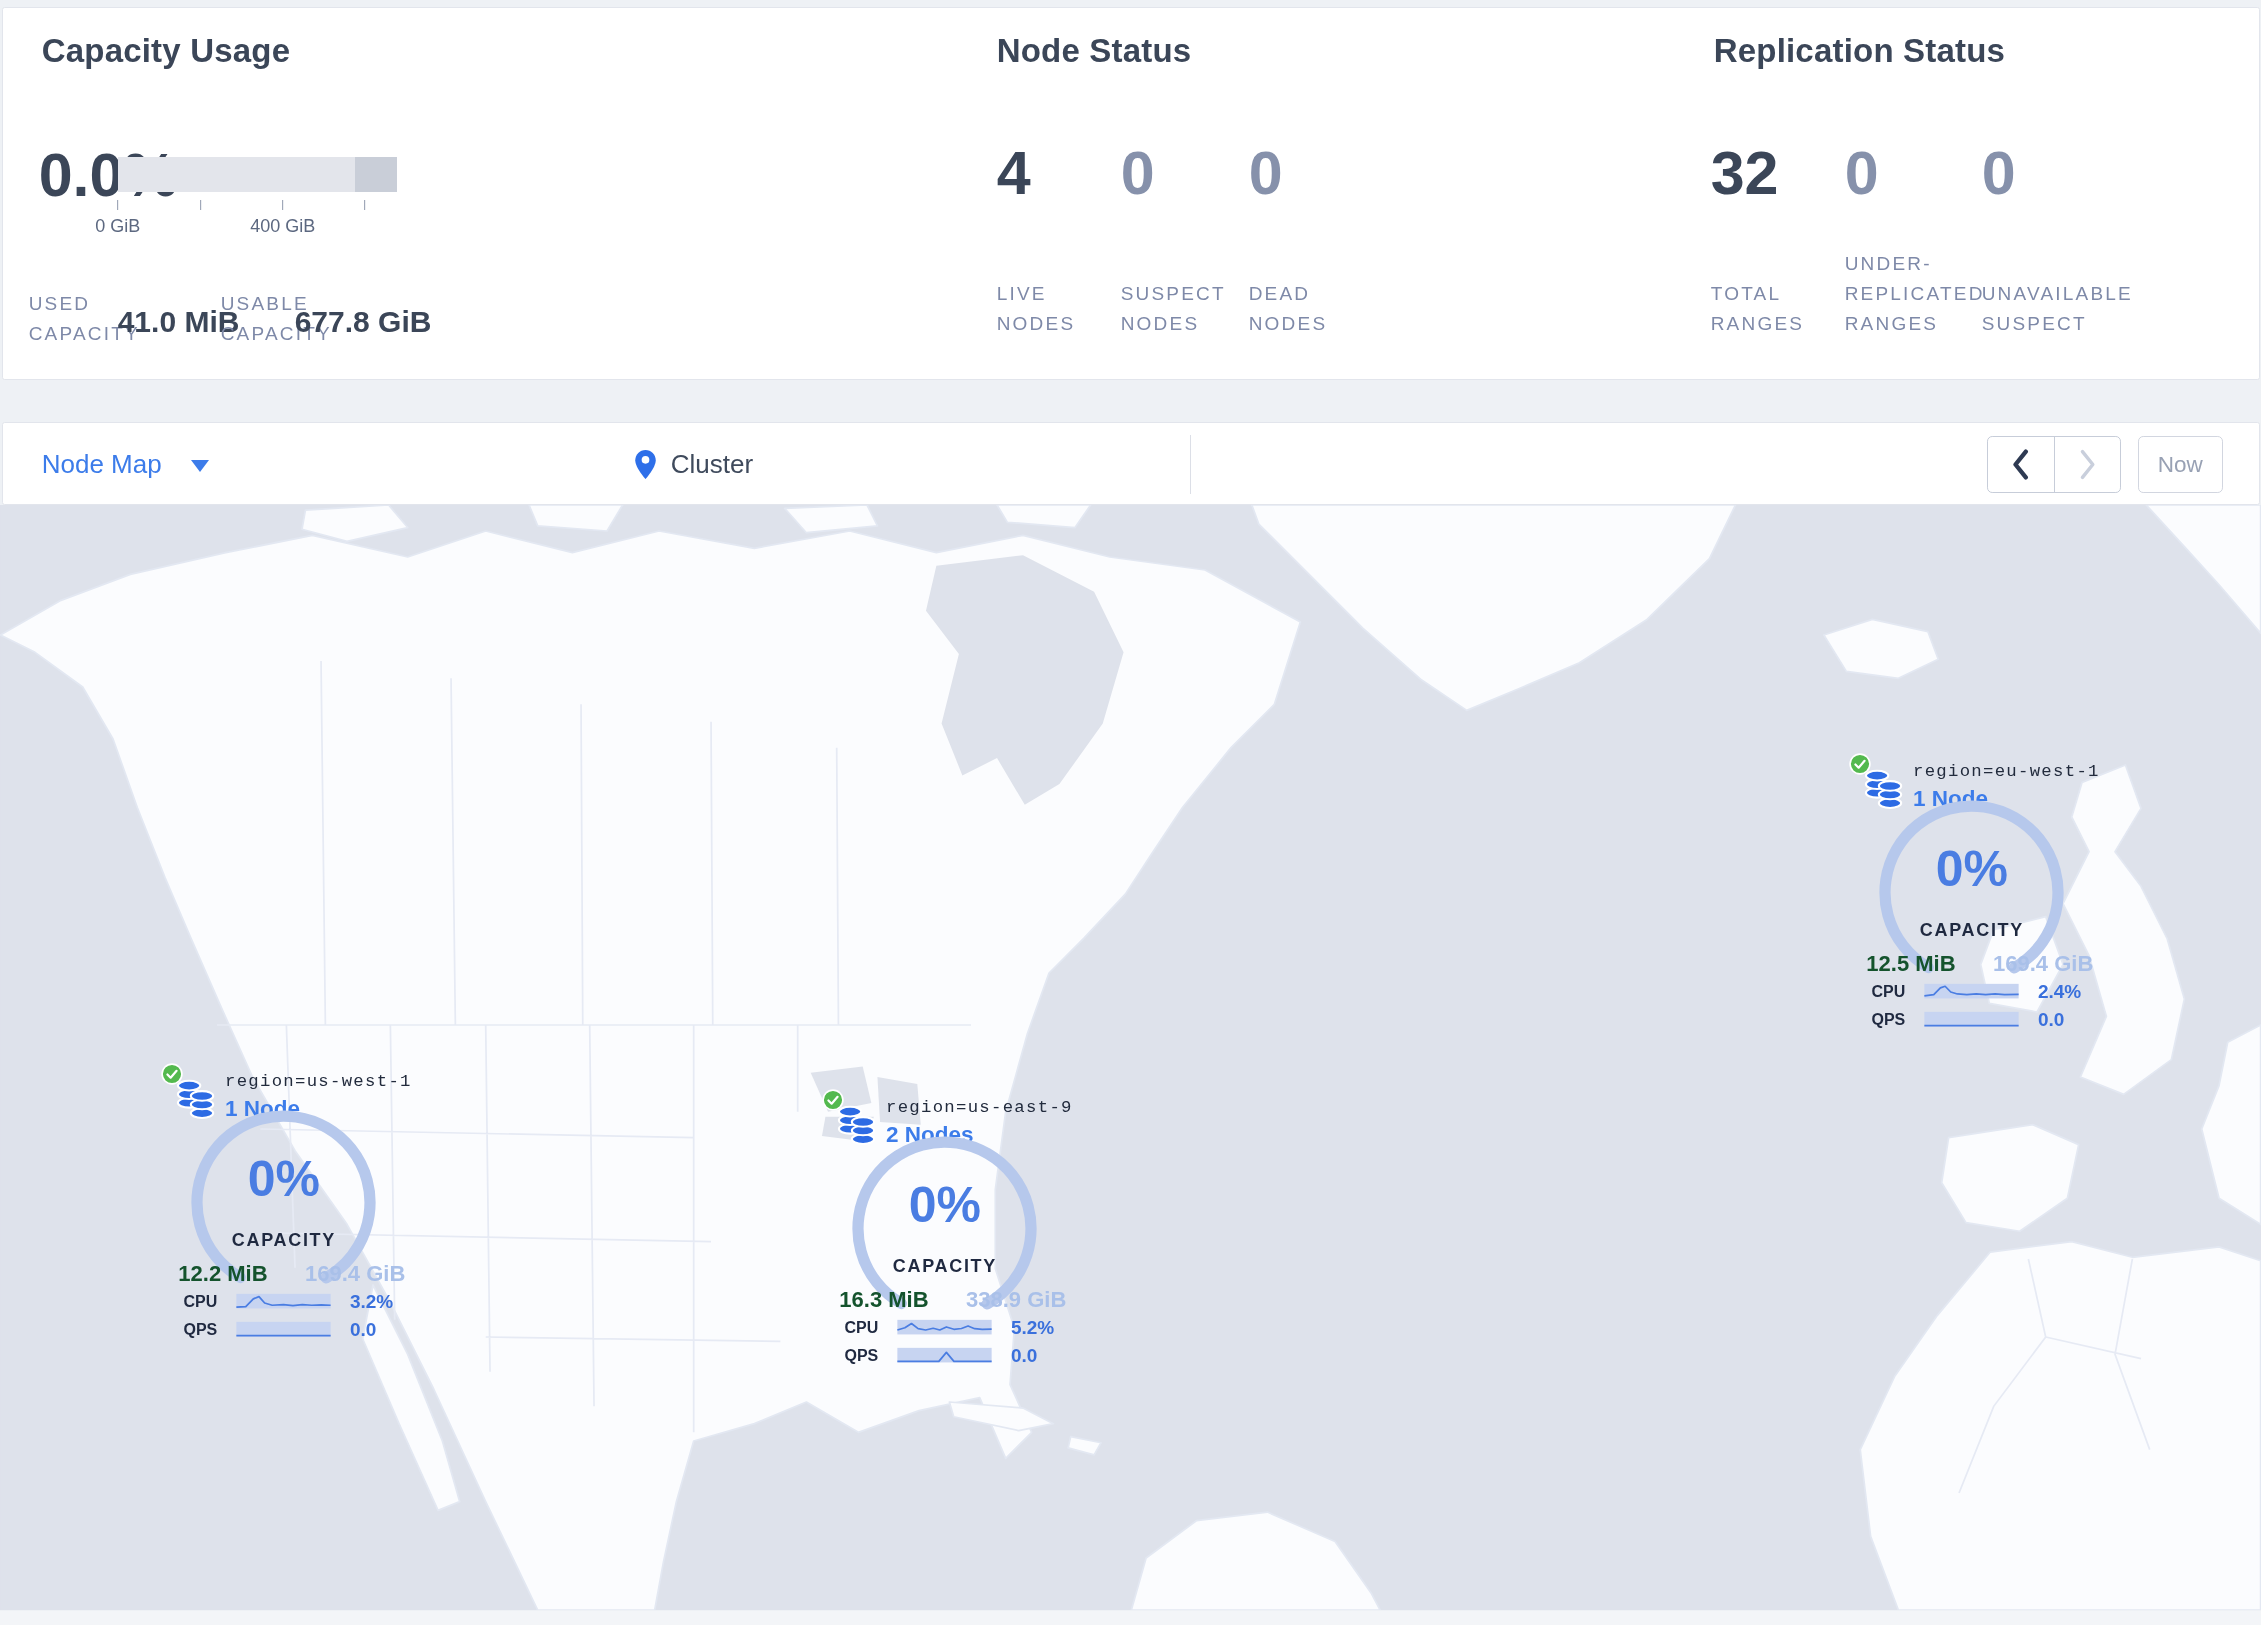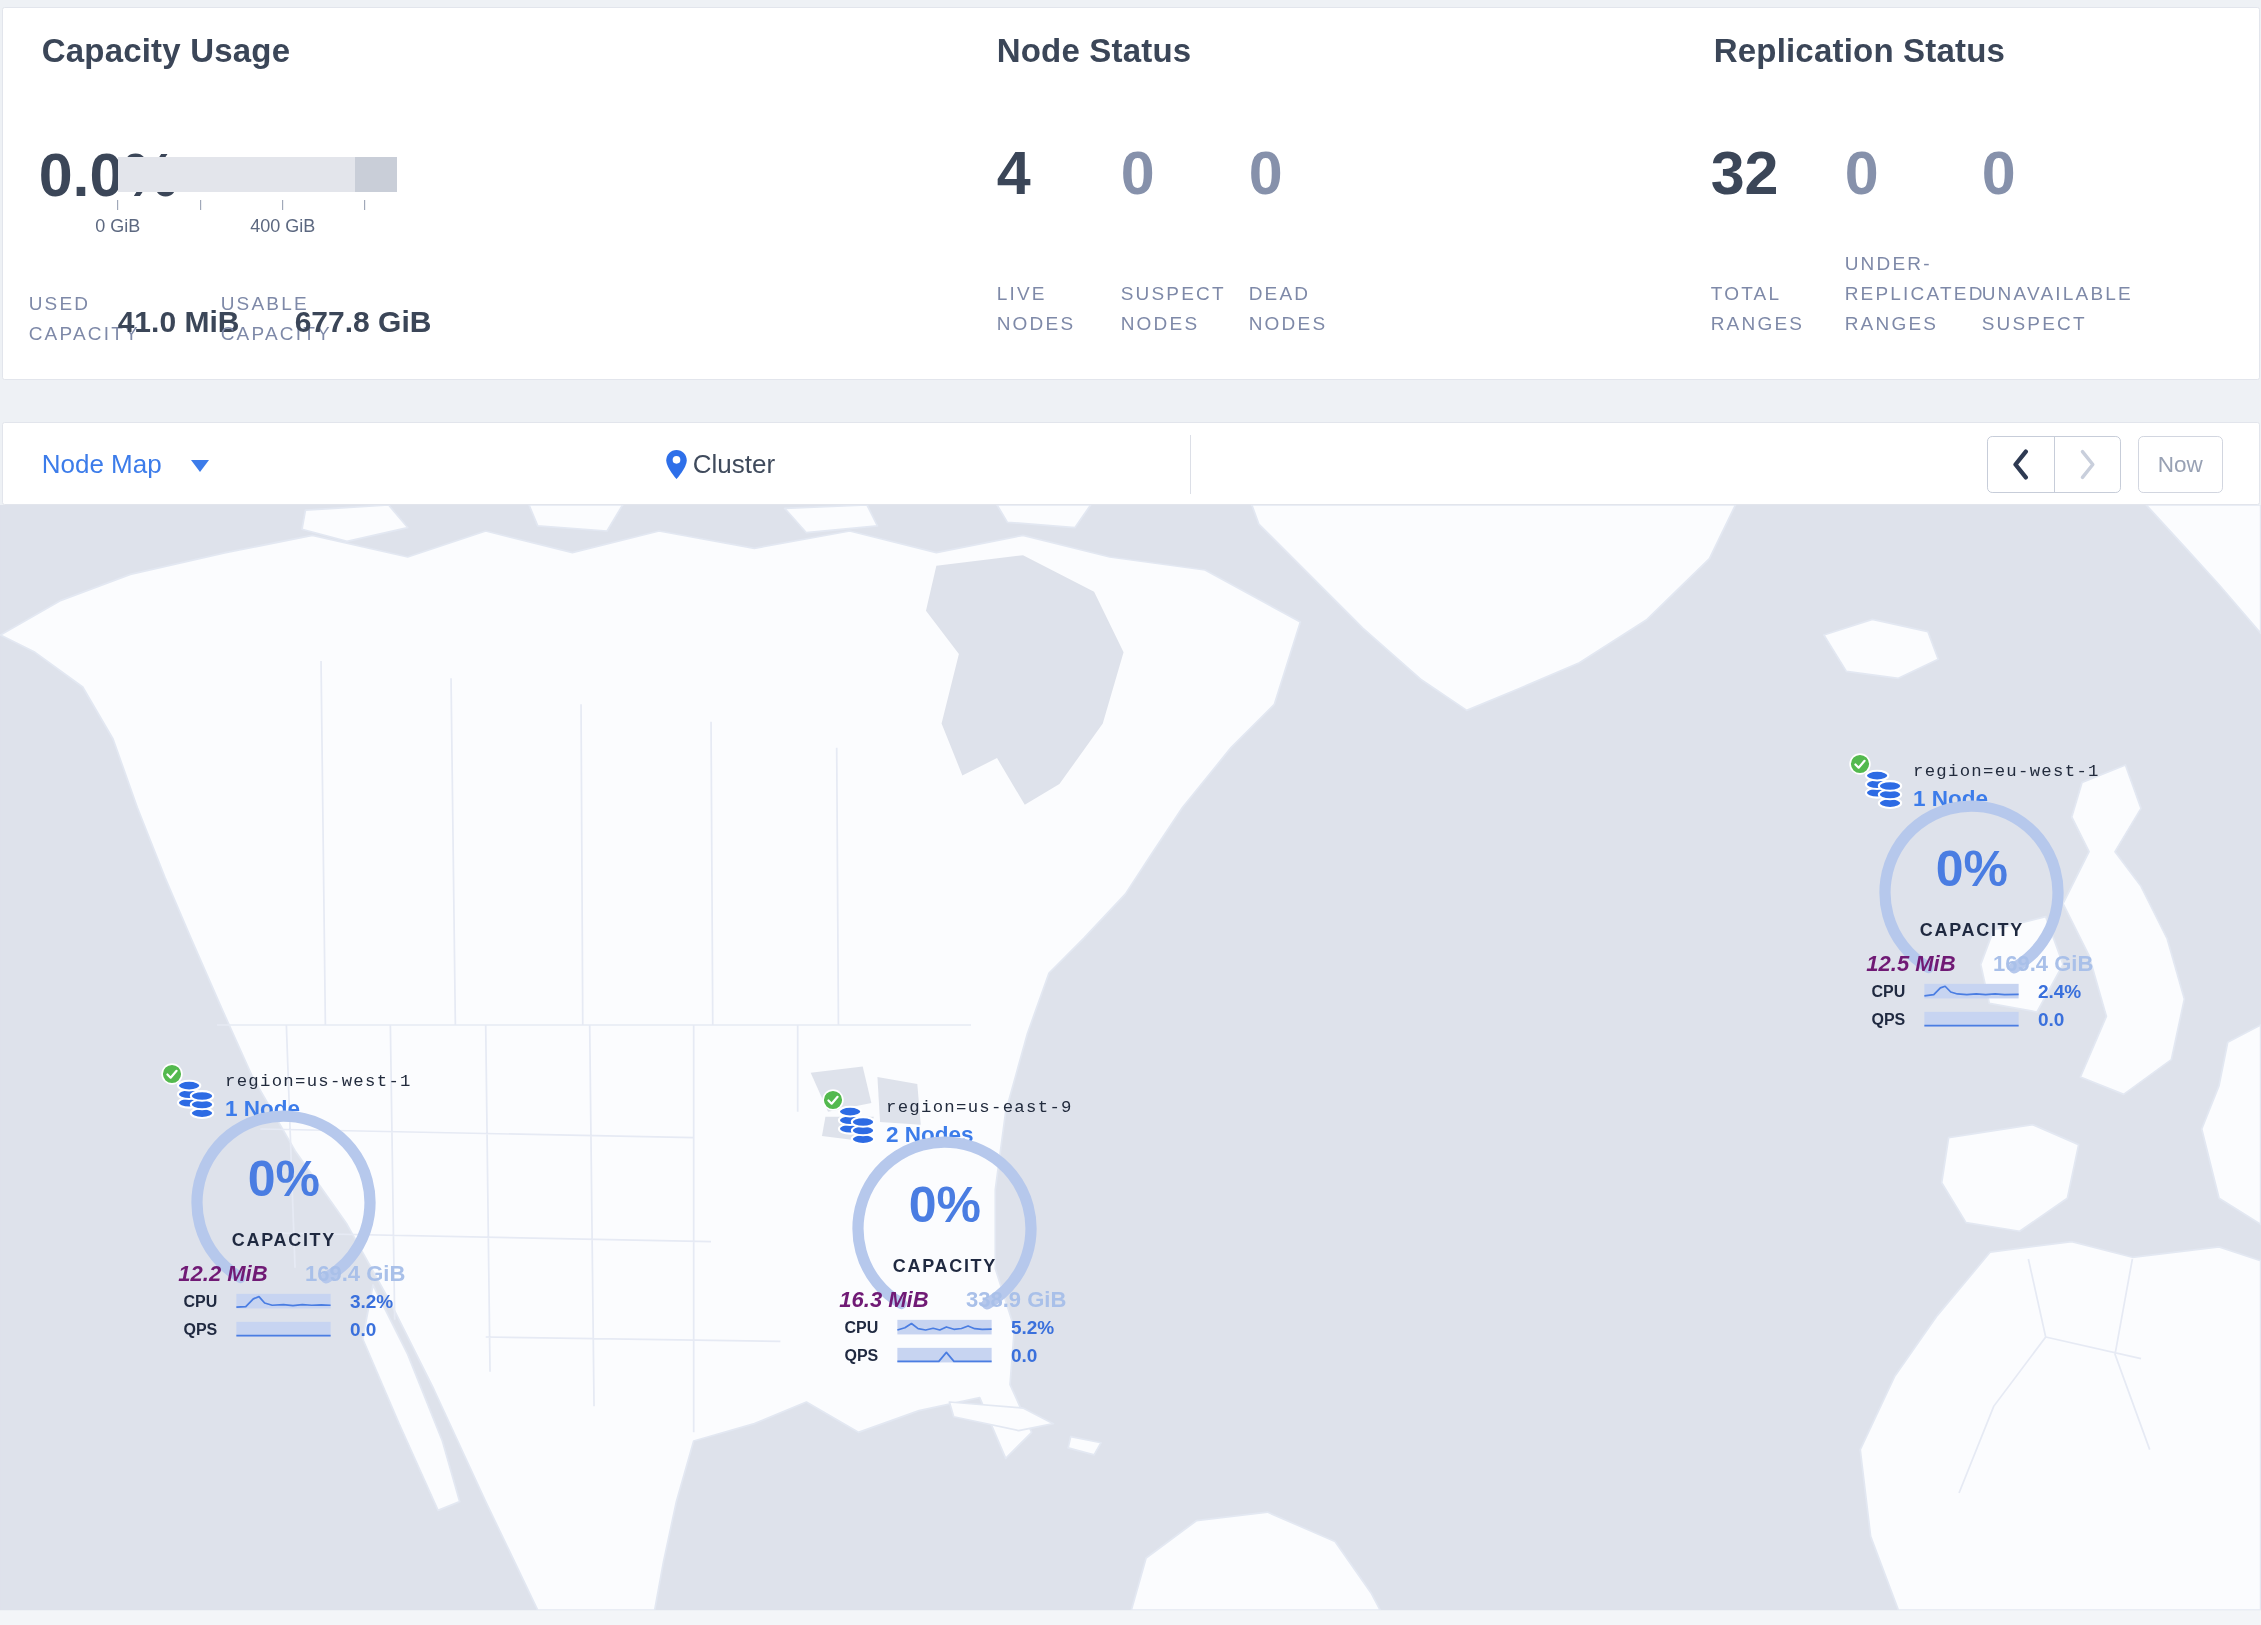--- a/index.html
+++ b/index.html
@@ -22,21 +22,21 @@
   .tick-label { position:absolute; top:208px; font-size:18px; color:#5c6880; transform:translateX(-50%); white-space:nowrap;text-align:center; }
   .cap-sub-label { position:absolute; top:281px; width:87px; font-size:19px; color:#7e89a8; letter-spacing:2.2px; line-height:30px; }
   .cap-sub-value { position:absolute; top:297px; font-size:30px; font-weight:bold; color:#3b4658; white-space:nowrap; }
 
   
   #toolbar { left:1.7px; top:422px; width:2258px; height:83px; border-radius:2.6px; }
   #view-selector { position:absolute; left:39px; top:0; height:83px; display:flex; align-items:center; cursor:pointer; }
   #view-selector .vs-label { font-size:26px; color:#3c7cea; }
   .tri-down { width:0; height:0; border-left:9.5px solid transparent; border-right:9.5px solid transparent; border-top:12px solid #3c7cea; margin-left:29.5px; margin-top:3.5px; }
   #tb-divider { position:absolute; left:1187px; top:12px; width:0.9px; height:59px; background:#dcdfe7; }
-  #breadcrumb { position:absolute; left:663px; top:0; height:83px; display:flex; align-items:center; gap:6px; cursor:pointer; }
+  #breadcrumb { position:absolute; left:632px; top:0; height:83px; display:flex; align-items:center; gap:15px; cursor:pointer; }
   #breadcrumb .bc-label { font-size:26px; color:#3f4a5c; }
   #time-box { position:absolute; left:1224px; top:13px; width:739px; height:57px; border:0.9px solid #c7cdd9; border-radius:5.2px; background:#fff; cursor:pointer; }
   #time-badge { position:absolute; left:19px; top:10.4px; height:36px; line-height:36px; padding:0 12px; background:#dce0ea; border-radius:5.2px; font-size:21px; font-weight:bold; color:#2c3445; }
   #time-text { position:absolute; left:94px; top:0; height:57px; line-height:57px; font-size:23.4px; font-weight:bold; color:#1f2838; }
   #time-caret { position:absolute; right:31px; top:22.5px; }
   #arrow-group { position:absolute; left:1984px; top:13px; width:134px; height:57px; border:0.9px solid #c7cdd9; border-radius:5.2px; background:#fff; display:flex; }
   .arrow-half { width:50%; height:100%; display:flex; align-items:center; justify-content:center; cursor:pointer; }
   .arrow-half + .arrow-half { border-left:0.9px solid #c7cdd9; }
   #now-btn { position:absolute; left:2135px; top:13px; width:85px; height:57px; border:0.9px solid #d2d6e0; border-radius:5.2px; background:#fff; font-size:22.5px; color:#98a1b4; text-align:center; line-height:55px; cursor:pointer; }
 
@@ -47,21 +47,21 @@
   
   .marker { position:absolute; width:260px; height:290px; }
   .m-check { position:absolute; left:0; top:0; }
   .m-db { position:absolute; left:14px; top:14px; }
   .m-region { position:absolute; left:64px; top:8.7px; font-family:"Liberation Mono", monospace; font-size:17.3px; font-weight:normal; letter-spacing:1.3px; color:#222b3d; white-space:nowrap; }
   .m-nodes { position:absolute; left:64px; top:33px; font-size:22.5px; font-weight:bold; color:#3c7cea; cursor:pointer; }
   .m-gauge { position:absolute; left:23.4px; top:47px; width:199px; height:186px; }
   .m-pct { position:absolute; left:0; right:0; top:40px; text-align:center; font-size:50px; font-weight:bold; color:#4a7de2; }
   .m-cap-label { position:absolute; left:0; right:0; top:120px; text-align:center; font-size:18px; font-weight:bold; letter-spacing:1.7px; color:#1f2940; }
   .m-caps { position:absolute; left:17.3px; top:198px; width:227px; display:flex; justify-content:space-between; font-size:22px; font-weight:bold; }
-  .m-used { color:#701a75;font-style:italic; }
+  .m-used { color:#14532d; }
   .m-total { color:#a9c0e9; }
   .m-stat { position:absolute; left:22.5px; display:flex; align-items:center; }
   .m-stat-label { width:42px; font-size:16px; font-weight:bold; color:#1f2940; }
   .m-spark { width:95px; height:18px; margin-left:10.4px; }
   .m-stat-value { margin-left:19px; font-size:19px; font-weight:bold; color:#3a70dc; }
   .m-stat.cpu { top:228px; }
   .m-stat.qps { top:256px; }
 </style>
 </head>
 <body>

